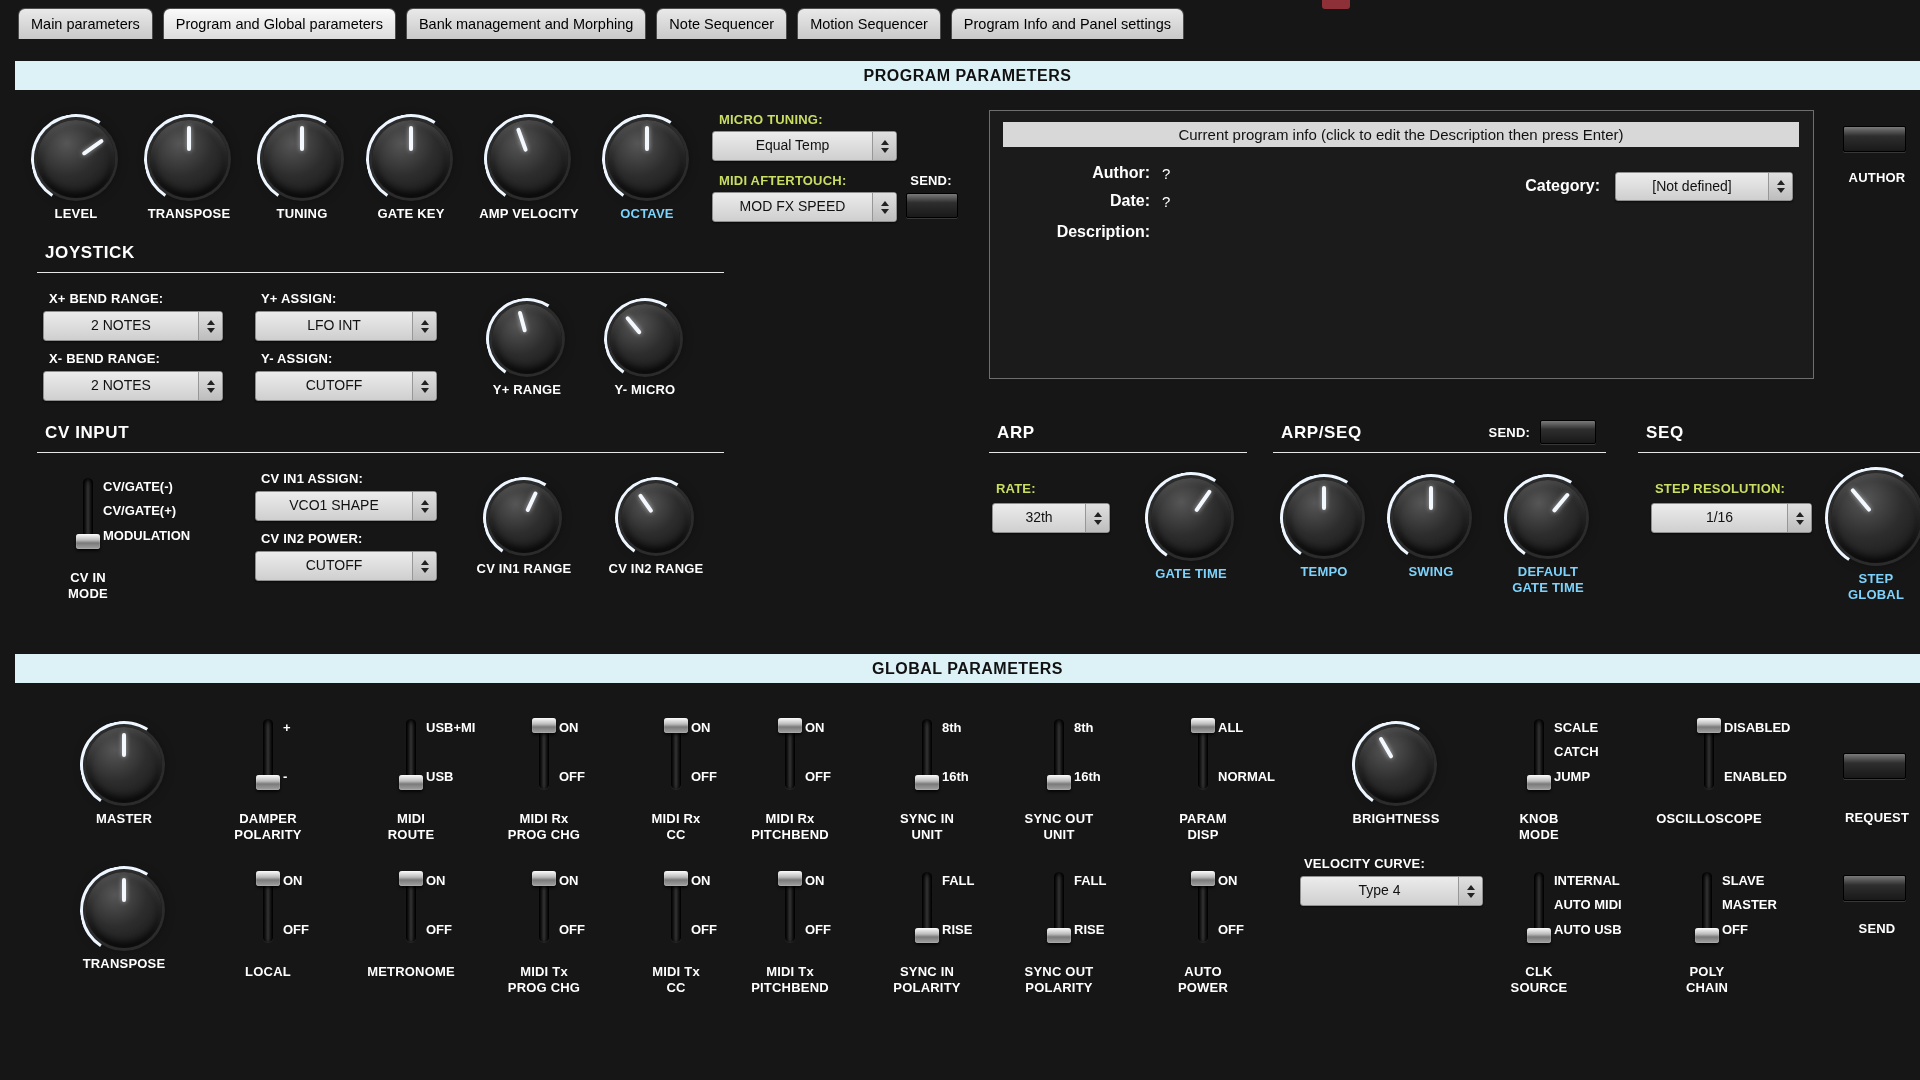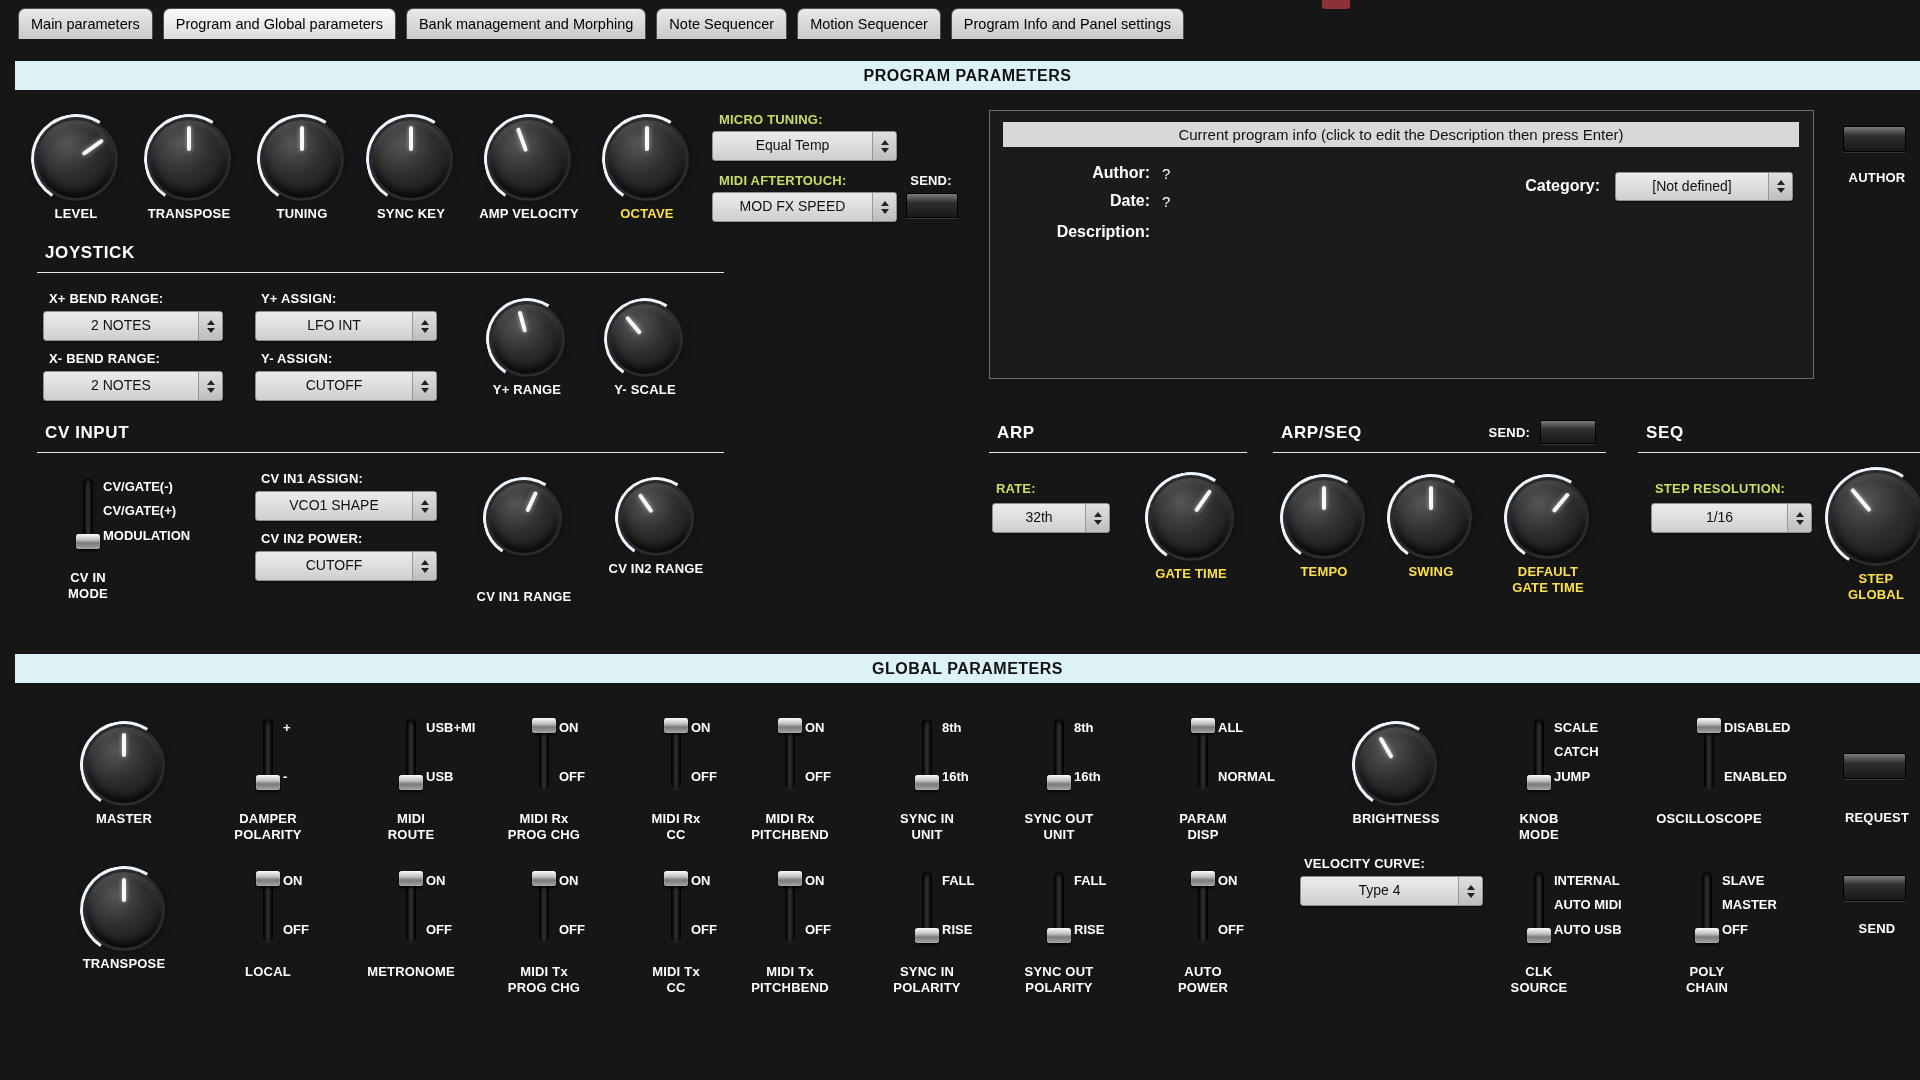--- a/index.html
+++ b/index.html
@@ -51,21 +51,21 @@
                0 0 0 3px #2b2b2b, 0 0 12px rgba(0,0,0,.6);
   }
   .k70{width:70px;height:70px;} .k76{width:76px;height:76px;} .k78{width:78px;height:78px;}
   .k80{width:80px;height:80px;} .k90{width:90px;height:90px;}
   .arc{position:absolute;inset:-6px;border-radius:50%;border:3px solid transparent;
     border-left-color:#eef6ff;border-top-color:#eef6ff;transform:rotate(-12deg);}
   .ptr{position:absolute;inset:0;}
   .ptr::before{content:"";position:absolute;left:calc(50% - 2px);top:8%;width:4px;height:32%;
     background:#f4f8ff;border-radius:2px;box-shadow:0 0 5px rgba(255,255,255,.55);}
   .klabel{margin-top:8px;font-size:13px;font-weight:bold;line-height:16px;text-align:center;letter-spacing:.2px;color:#fff;}
-  .klabel.yg{color:#fde047;}
+  .klabel.yg{color:#7dd3fc;}
   
   .toggle{position:absolute;width:160px;font-size:13px;font-weight:bold;}
   .track{position:absolute;left:75px;top:0;width:10px;height:70px;border-radius:5px;
     background:linear-gradient(90deg,#000,#343434 50%,#000);
     box-shadow:inset 0 2px 5px #000, 0 1px 1px rgba(255,255,255,.08);}
   .thumb{position:absolute;left:-7px;width:24px;height:15px;border-radius:3px;
     background:linear-gradient(180deg,#fdfdfd,#bcbcbc 40%,#7a7a7a 60%,#a2a2a2);
     box-shadow:0 2px 3px rgba(0,0,0,.75), inset 0 0 1px #fff;}
   .toggle.pos-top .thumb{top:-1px;}
   .toggle.pos-bottom .thumb{top:56px;}
@@ -127,21 +127,21 @@
   <div class="klabel">
       <div>TUNING</div>
     </div>
 </div>
 <div class="kgroup" style="left:356px;top:120px;">
   <div class="knob k78">
       <div class="arc"></div>
       <div class="ptr" style="transform:rotate(0deg)"></div>
     </div>
   <div class="klabel">
-      <div>SYNC KEY</div>
+      <div>GATE KEY</div>
     </div>
 </div>
 <div class="kgroup" style="left:474px;top:120px;">
   <div class="knob k78">
       <div class="arc"></div>
       <div class="ptr" style="transform:rotate(-20deg)"></div>
     </div>
   <div class="klabel">
       <div>AMP VELOCITY</div>
     </div>
@@ -238,21 +238,21 @@
   <div class="klabel">
       <div>Y+ RANGE</div>
     </div>
 </div>
 <div class="kgroup" style="left:590px;top:304px;">
   <div class="knob k70">
       <div class="arc"></div>
       <div class="ptr" style="transform:rotate(-40deg)"></div>
     </div>
   <div class="klabel">
-      <div>Y- SCALE</div>
+      <div>Y- MICRO</div>
     </div>
 </div>
 
 <div class="section" style="left:37px;top:423px;width:679px;">
   <span class="section-title">CV INPUT</span>
 </div>
 <div class="toggle pos-bottom" style="left:8px;top:478px;">
   <div class="track">
       <div class="thumb"></div>
     </div>
@@ -273,21 +273,21 @@
     </div>
 </div>
 <div class="flabel" style="left:261px;top:531px;">CV IN2 POWER:</div>
 <div class="dropdown" style="left:255px;top:551px;width:180px;">
   <div class="dd-text">CUTOFF</div>
   <div class="dd-spin">
       <span class="up"></span>
       <span class="dn"></span>
     </div>
 </div>
-<div class="kgroup" style="left:469px;top:483px;gap:28px;">
+<div class="kgroup" style="left:469px;top:483px;">
   <div class="knob k70">
       <div class="arc"></div>
       <div class="ptr" style="transform:rotate(25deg)"></div>
     </div>
   <div class="klabel">
       <div>CV IN1 RANGE</div>
     </div>
 </div>
 <div class="kgroup" style="left:601px;top:483px;">
   <div class="knob k70">

